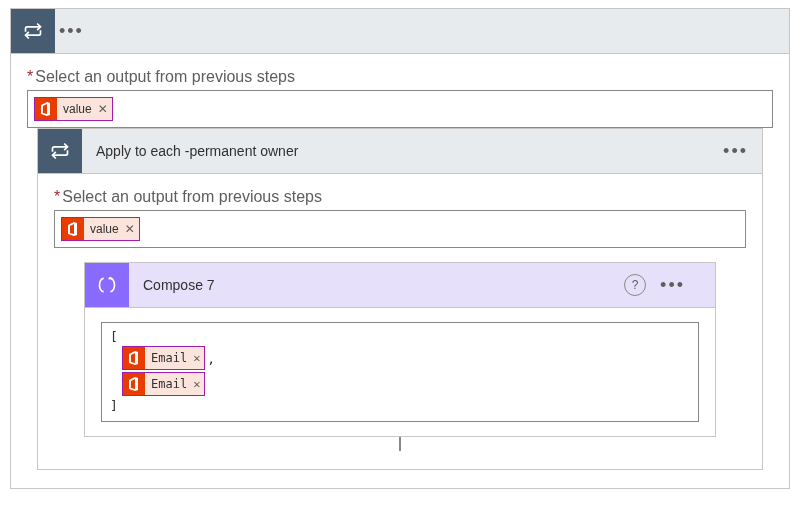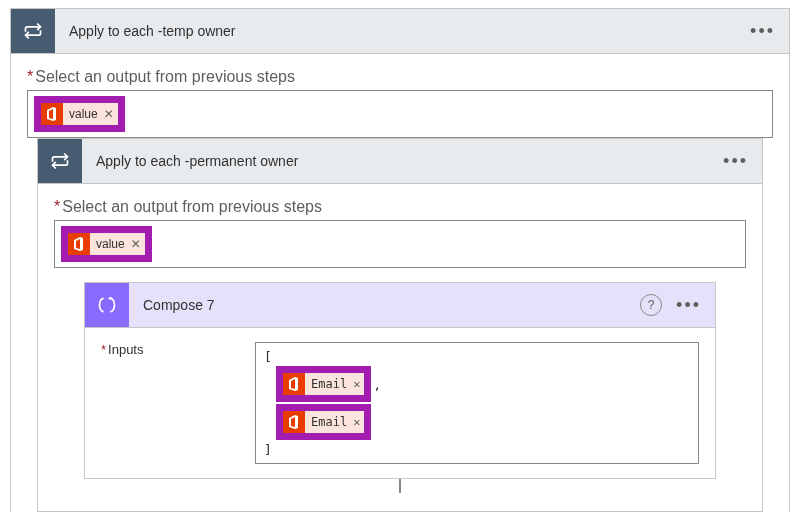--- a/index.html
+++ b/index.html
@@ -82,21 +82,21 @@
     min-height: 38px;
     padding: 5px 6px;
     display: flex;
     align-items: center;
     gap: 4px;
   }
   .token {
     display: inline-flex;
     align-items: center;
     background: #fbe4dc;
-    border: 7px solid #a21caf;
+    border: 1px solid #a21caf;
     font-size: 12px;
     padding-right: 4px;
   }
   .token-icon {
     width: 22px;
     height: 22px;
     background: #e83c00;
     display: flex;
     align-items: center;
     justify-content: center;
@@ -115,21 +115,21 @@
   }
   .compose-card {
     border: 1px solid #c8c6c4;
     margin-top: 14px;
   }
   .compose-header {
     background: #e7e0fb;
     display: flex;
     align-items: center;
     border-bottom: 1px solid #c8c6c4;
-    padding-right: 10px;
+    padding-right: 26px;
   }
   .compose-body {
     display: flex;
     padding: 14px 16px;
     gap: 14px;
   }
   .inputs-label {
     width: 140px;
     font-size: 13px;
     color: #323130;
@@ -174,21 +174,20 @@
 <div class="card">
   <div class="card-header">
     <div class="icon-box icon-loop">
       <svg width="20" height="20" viewBox="0 0 24 24" fill="none" stroke="currentColor" stroke-width="2">
         <path d="M17 3 L21 7 L17 11"></path>
         <path d="M3 13 V9 a2 2 0 0 1 2-2 h16"></path>
         <path d="M7 21 L3 17 L7 13"></path>
         <path d="M21 11 v4 a2 2 0 0 1-2 2 H3"></path>
       </svg>
     </div>
-    <div class="header-title">Apply to each -temp owner</div>
     <div class="header-menu">•••</div>
   </div>
   <div class="card-body">
     <div class="req-label">Select an output from previous steps</div>
     <div class="token-input">
       <span class="token">
         <span class="token-icon">
           <svg width="12" height="14" viewBox="0 0 12 14">
               <path fill="#fff" d="M7 0 L10 1 V13 L7 14 L1 12 V3 Z M3 4 V11 L7 12 V2 Z"></path>
             </svg>
@@ -232,21 +231,20 @@
                 <path d="M8 4 C5 4 3 8 3 12 C3 16 5 20 8 20"></path>
                 <path d="M16 4 C19 4 21 8 21 12 C21 16 19 20 16 20"></path>
                 <path d="M16 3 L14 5 M16 3 L18 5"></path>
               </svg>
             </div>
             <div class="header-title">Compose 7</div>
             <div class="header-help">?</div>
             <div class="header-menu">•••</div>
           </div>
           <div class="compose-body">
-            <div class="inputs-label">Inputs</div>
             <div class="inputs-box">
               <div>[</div>
               <div class="inputs-row" style="padding-left:12px;">
                 <span class="token">
                   <span class="token-icon">
                     <svg width="12" height="14" viewBox="0 0 12 14">
                         <path fill="#fff" d="M7 0 L10 1 V13 L7 14 L1 12 V3 Z M3 4 V11 L7 12 V2 Z"></path>
                       </svg>
                   </span>
                   <span>Email</span>

